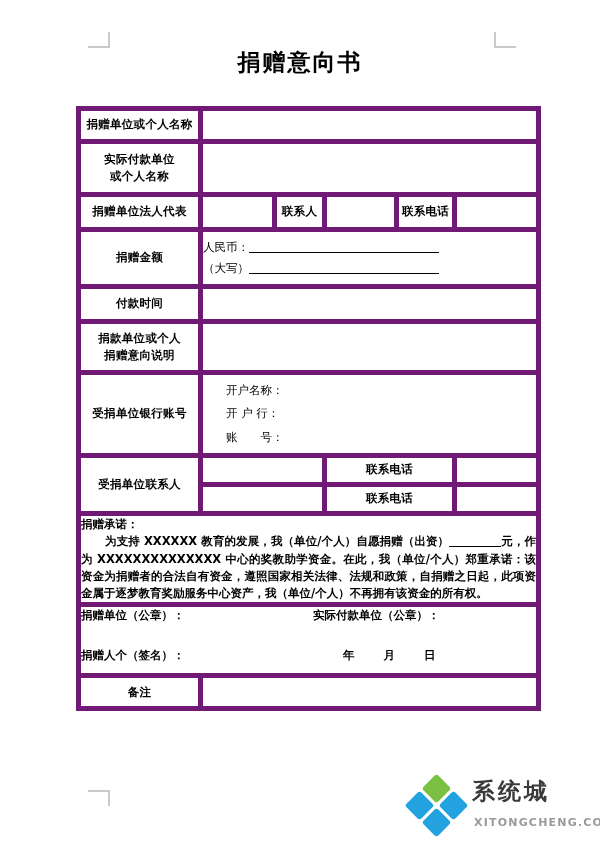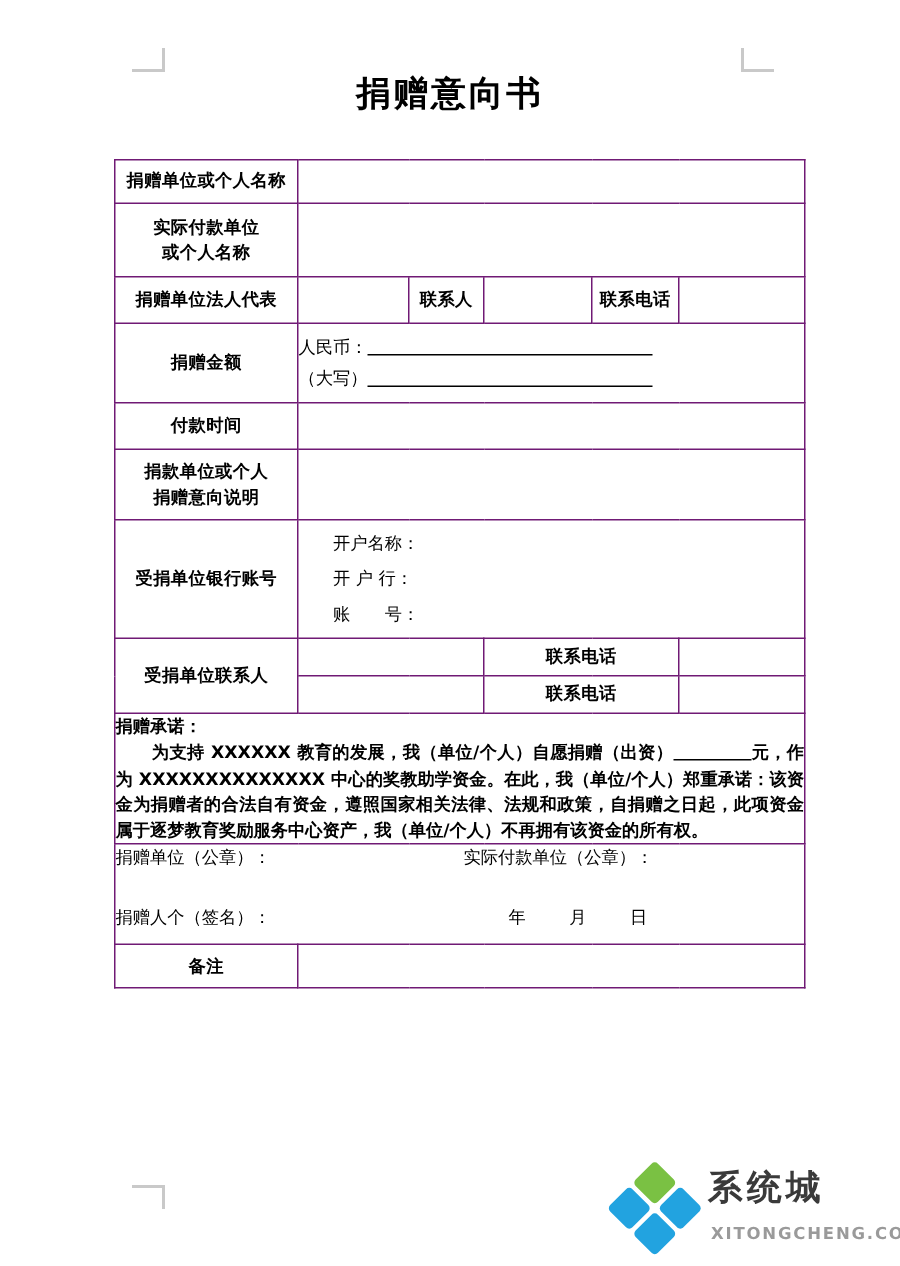--- a/index.html
+++ b/index.html
@@ -68,21 +68,21 @@
     position: absolute;
     left: 76px;
     top: 106px;
     width: 460px;
     border-collapse: collapse;
     table-layout: fixed;
     font-size: 11.5px;
     color: #000;
   }
   table.form td {
-    border: 1px solid #701a75;
+    border: 5px solid #701a75;
     padding: 0;
     vertical-align: middle;
     font-size: 11.5px;
     line-height: 1.5;
   }
   .lbl {
     text-align: center;
     font-weight: bold;
     letter-spacing: 0.3px;
     padding: 3px 2px;
@@ -147,21 +147,21 @@
     border-bottom: 1px solid #000;
     width: 52px;
     vertical-align: -2px;
   }
 
   
   .signcell {
     padding: 10px 10px 14px 8px;
     text-align: right;
     font-size: 11.5px;
-    font-weight: normal;
+    font-weight: bold;
   }
   .sign-row1 {
     display: block;
     position: relative;
     height: 40px;
   }
   .sign-row2 {
     display: block;
     position: relative;
     height: 26px;

